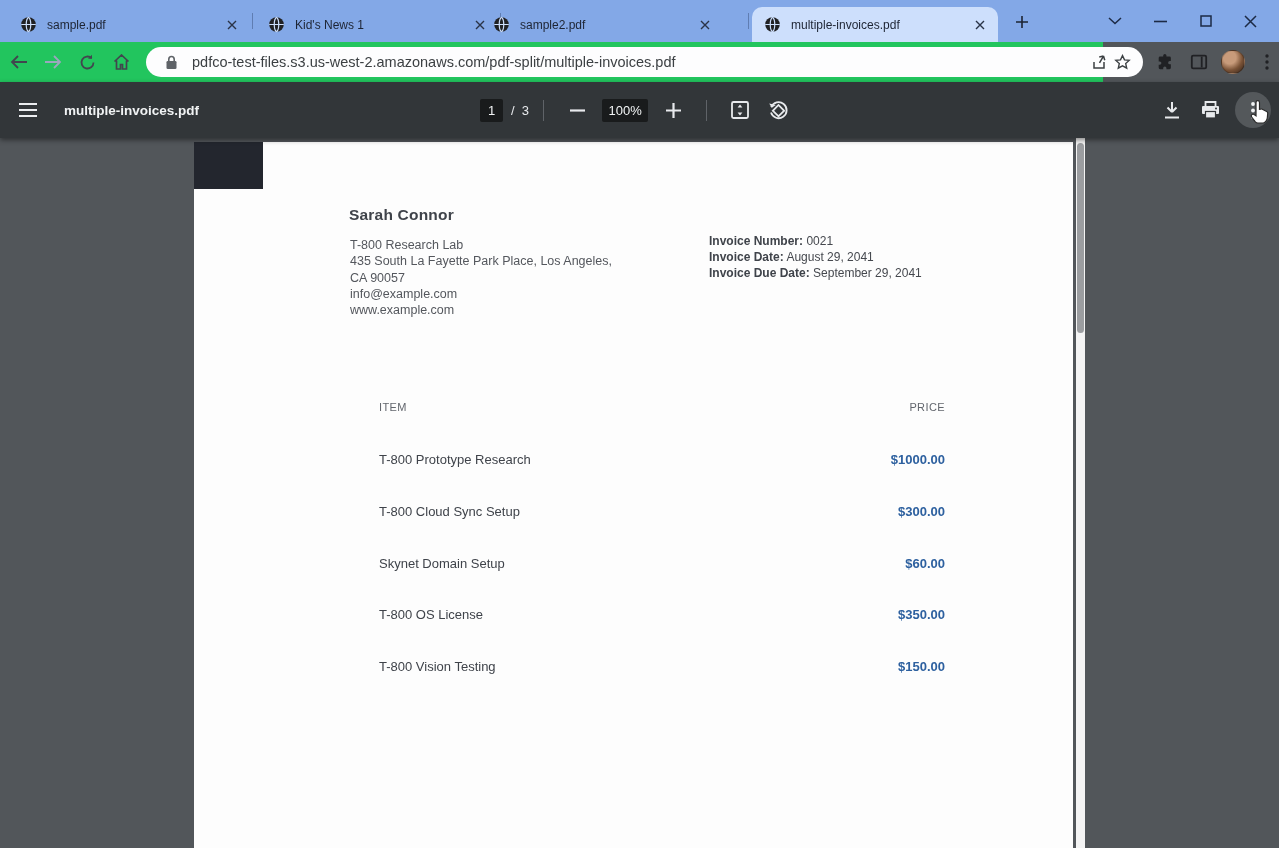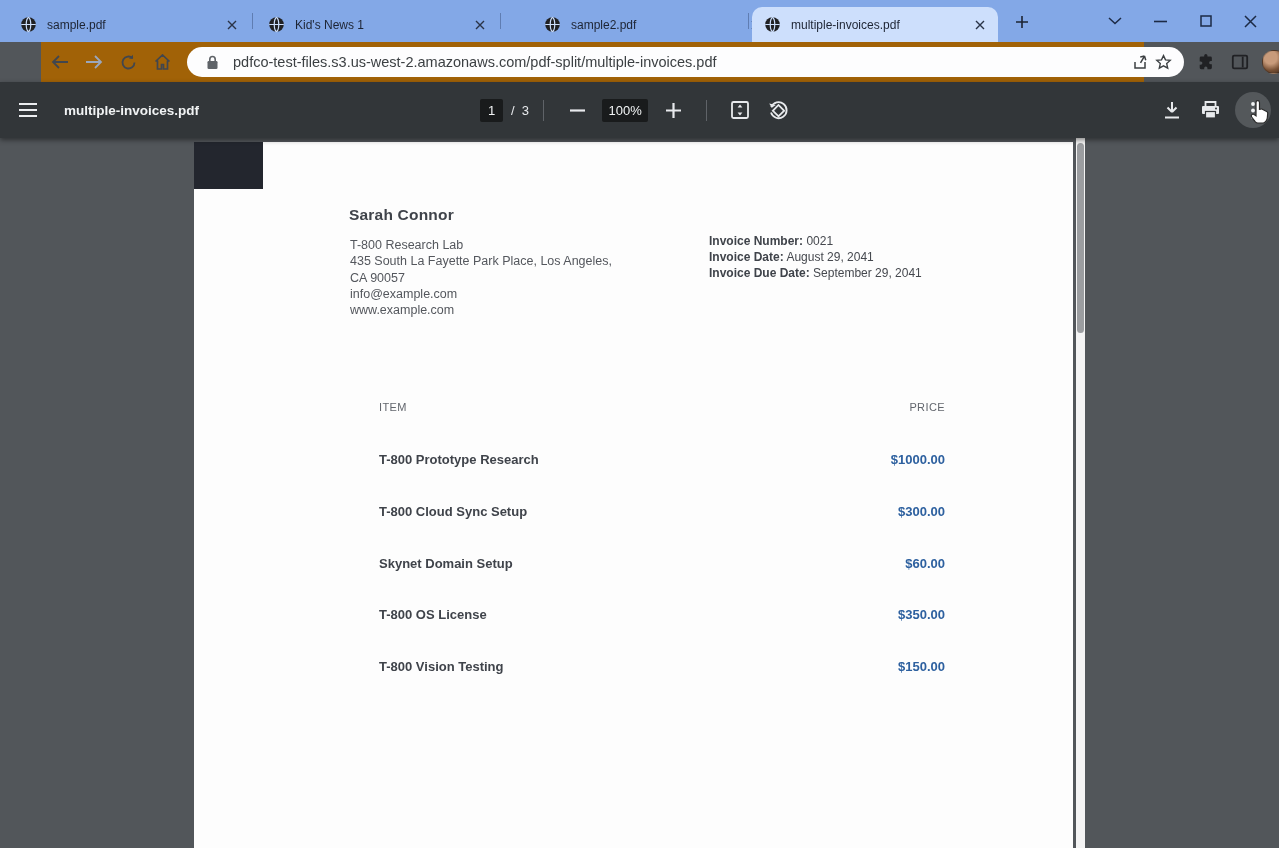--- a/index.html
+++ b/index.html
@@ -13,21 +13,21 @@
   .tab .favicon { width:17px; height:17px; flex:0 0 auto; margin-right:10px; }
   .tab .tab-title { font-size:12px; color:#1d2433; white-space:nowrap; overflow:hidden; flex:1 1 auto; }
   .tab .tab-close { width:17px; height:17px; display:flex; align-items:center; justify-content:center; border-radius:50%; margin-left:8px; flex:0 0 auto; }
   .tab.active { background:#cddffc; border-radius:10px 10px 0 0; }
   .tab-sep { position:absolute; top:13px; width:1px; height:16px; background:rgba(30,45,80,.35); }
   .newtab-btn { position:absolute; top:8px; width:28px; height:28px; display:flex; align-items:center; justify-content:center; border-radius:50%; }
   .win-controls { position:absolute; right:0; top:0; height:42px; width:188px; display:flex; align-items:center; justify-content:space-between; padding:0 18px 0 14px; }
   .win-btn { width:20px; height:20px; display:flex; align-items:center; justify-content:center; }
 
   
-  .addressbar { position:absolute; left:0; top:42px; width:1103px; height:40px; background:#a16207; display:flex; align-items:center;margin-left:41px; }
+  .addressbar { position:absolute; left:0; top:42px; width:1103px; height:40px; background:#22c55e; display:flex; align-items:center; }
   .nav-btn { width:26px; height:26px; display:flex; align-items:center; justify-content:center; border-radius:50%; flex:0 0 auto; }
   .nav-btn.back { margin-left:6px; }
   .nav-btn.fwd { margin-left:8px; }
   .nav-btn.reload { margin-left:8px; }
   .nav-btn.home { margin-left:8px; }
   .omnibox { margin-left:12px; width:997px; height:30px; background:#fdfdfe; border-radius:15px; display:flex; align-items:center; padding:0 10px 0 14px; flex:0 0 auto; }
   .omnibox .url { font-size:14.5px; color:#3c4043; flex:1 1 auto; white-space:nowrap; overflow:hidden; margin-left:10px; }
   .omni-icon { width:22px; height:22px; display:flex; align-items:center; justify-content:center; flex:0 0 auto; }
   .bar-icon { width:24px; height:24px; display:flex; align-items:center; justify-content:center; flex:0 0 auto; margin-left:10px; }
   .avatar { width:24px; height:24px; border-radius:50%; background:radial-gradient(circle at 35% 30%, #c89b7b 0 30%, #7a5236 60%, #2e2018 100%); border:1px solid rgba(0,0,0,.2); }
@@ -56,21 +56,21 @@
 
   
   .inv-name { position:absolute; left:155px; top:64px; font-size:15.5px; font-weight:bold; color:#3f434a; letter-spacing:.2px; }
   .inv-address { position:absolute; left:156px; top:95px; font-size:12.5px; color:#54575d; line-height:16.3px; }
   .inv-meta { position:absolute; left:515px; top:91px; font-size:12px; color:#45484e; line-height:16.1px; }
   .inv-meta b { color:#3f434a; }
   .inv-meta .val { font-weight:normal; }
   .inv-table { position:absolute; left:177px; top:259px; width:566px; }
   .trow { position:absolute; left:8px; width:566px; display:flex; justify-content:space-between; align-items:baseline; }
   .th { font-size:11px; color:#62666d; letter-spacing:.4px; font-weight:normal; }
-  .td-item { font-size:13px; font-weight:bold; color:#3f434a; }
+  .td-item { font-size:13px; font-weight:normal; color:#3f434a; }
   .td-price { font-size:13px; font-weight:bold; color:#2d609f; }
 </style>
 </head>
 <body>
 
 <svg width="0" height="0" style="position:absolute">
   <defs>
     <g id="globe">
       <circle cx="8.5" cy="8.5" r="7.3" fill="#202124"></circle>
       <path d="M1.2 8.5h14.6 M8.5 1.2c3 2.1 3 12.5 0 14.6 M8.5 1.2c-3 2.1-3 12.5 0 14.6" stroke="#cddffc" stroke-width="1.2" fill="none"></path>
@@ -101,21 +101,21 @@
         </svg>
       <span class="tab-title">Kid's News 1</span>
       <span class="tab-close">
         <svg width="10" height="10" viewBox="0 0 10 10">
             <path d="M1 1l8 8M9 1l-8 8" stroke="#2a3347" stroke-width="1.4"></path>
           </svg>
       </span>
     </div>
     <div class="tab-sep" style="left:500px;"></div>
 
-    <div class="tab" style="left:532px;width:242px;">
+    <div class="tab" style="left:481px;width:242px;">
       <svg class="favicon" viewBox="0 0 17 17">
           <use href="#globe"></use>
         </svg>
       <span class="tab-title">sample2.pdf</span>
       <span class="tab-close">
         <svg width="10" height="10" viewBox="0 0 10 10">
             <path d="M1 1l8 8M9 1l-8 8" stroke="#2a3347" stroke-width="1.4"></path>
           </svg>
       </span>
     </div>

